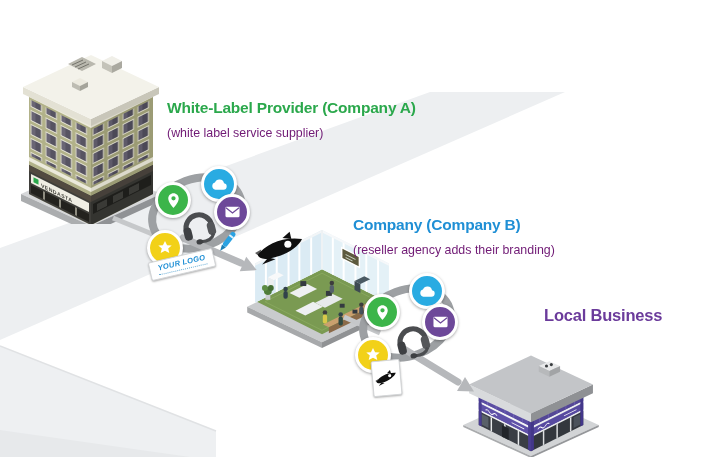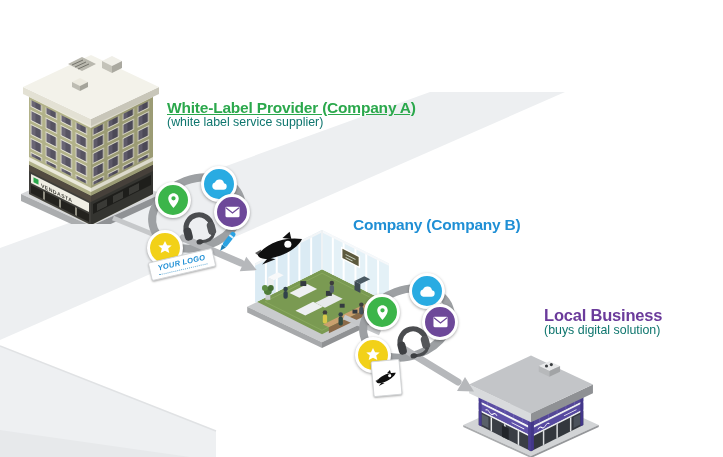--- a/index.html
+++ b/index.html
@@ -6,22 +6,22 @@
   .canvas{position:relative;width:723px;height:457px;background:#fff;overflow:hidden;
           font-family:"Liberation Sans",sans-serif;}
   svg{display:block;}
   
   .bg{position:absolute;left:0;top:0;z-index:0;}
   
   .art{position:absolute;z-index:2;}
   
   .label{position:absolute;z-index:5;line-height:1.12;}
   .label-title{font-weight:bold;font-size:15.5px;letter-spacing:-0.2px;}
-  .label-sub{font-size:12.4px;color:#0f766e;margin-top:0;}
-  .provider-label .label-title{color:var(--t-provider,#2ba84c);text-decoration:underline;}
+  .label-sub{font-size:12.4px;color:#701a75;margin-top:11px;}
+  .provider-label .label-title{color:var(--t-provider,#2ba84c);}
   .agency-label  .label-title{color:var(--t-agency,#1f8fd5);}
   .local-label   .label-title{color:var(--t-local-business,#6b3b9b);font-size:16.5px;}
   
   .cluster{position:absolute;width:170px;height:145px;z-index:4;}
   .ringsvg{position:absolute;left:0;top:0;}
   .badge{position:absolute;width:30px;height:30px;border-radius:50%;border:3px solid #fff;
          box-shadow:0 1px 3px rgba(0,0,0,.35);display:flex;align-items:center;justify-content:center;}
   .badge.green {background:var(--c-green,#3cb54a);}
   .badge.blue  {background:var(--c-blue,#29abe2);}
   .badge.purple{background:var(--c-purple,#6d4899);}
@@ -247,20 +247,21 @@
         <rect x="101.8" y="92" width="4.4" height="9" rx="2" fill="#2f4a42"></rect>
       <circle cx="125" cy="80" r="2.3" fill="#3d3d3d"></circle>
         <rect x="122.8" y="82" width="4.4" height="8" rx="2" fill="#46525c"></rect>
     </g>
 
     <use href="#rocket" x="12" y="5" width="64" height="36"></use>
   </svg>
 
   <div class="label agency-label" style="left:353px;top:216px">
     <div class="label-title">Company (Company B)</div>
+    <div class="label-sub">(reseller agency adds their branding)</div>
   </div>
 
   <div class="cluster" style="left:330px;top:265px">
     <svg class="ringsvg" width="170" height="145" viewBox="0 0 170 145">
       <path d="M14,52 L50,68" stroke="#c6c8ca" stroke-width="5" fill="none"></path>
       <ellipse cx="77" cy="58" rx="45" ry="33" fill="none" stroke="#9da0a3" stroke-width="8" transform="rotate(-20 77 58)"></ellipse>
       <path d="M74,84 L128,117" stroke="#b6b8bb" stroke-width="7" stroke-linecap="round" fill="none"></path>
       <g transform="translate(131,119) rotate(30)">
         <path d="M0,-8 L15,0 L0,8 Z" fill="#b6b8bb"></path>
       </g>
@@ -350,16 +351,15 @@
         <polygon points="0,5 11,10 11,16 0,11" fill="#b7b9bb"></polygon>
         <polygon points="22,5 11,10 11,16 22,11" fill="#a2a4a6"></polygon>
         <circle cx="8" cy="5" r="1.6" fill="#3a3d40"></circle>
         <circle cx="13" cy="3.5" r="1.6" fill="#3a3d40"></circle>
       </g>
     </g>
   </svg>
 
   <div class="label local-label" style="left:544px;top:306px">
     <div class="label-title">Local Business</div>
-    <div class="label-sub">(buys digital solution)</div>
   </div>
 
 </div>
 
 </body></html>

